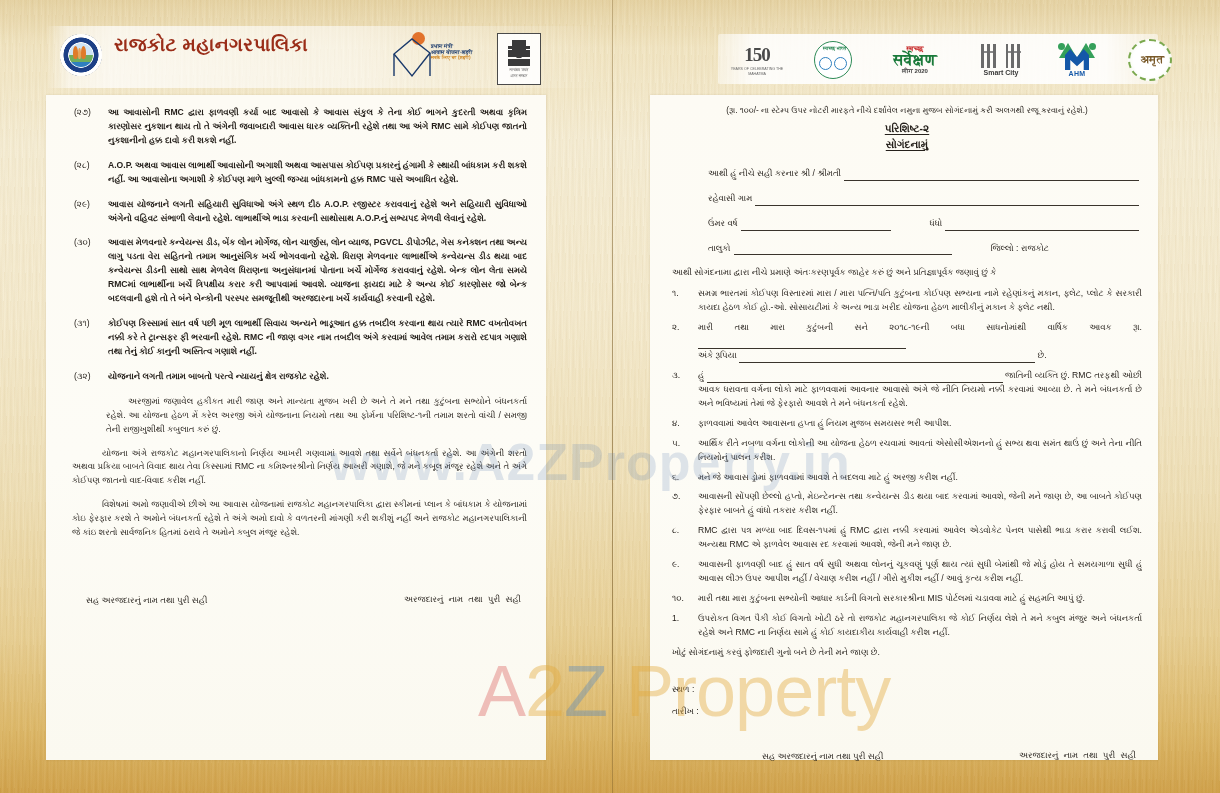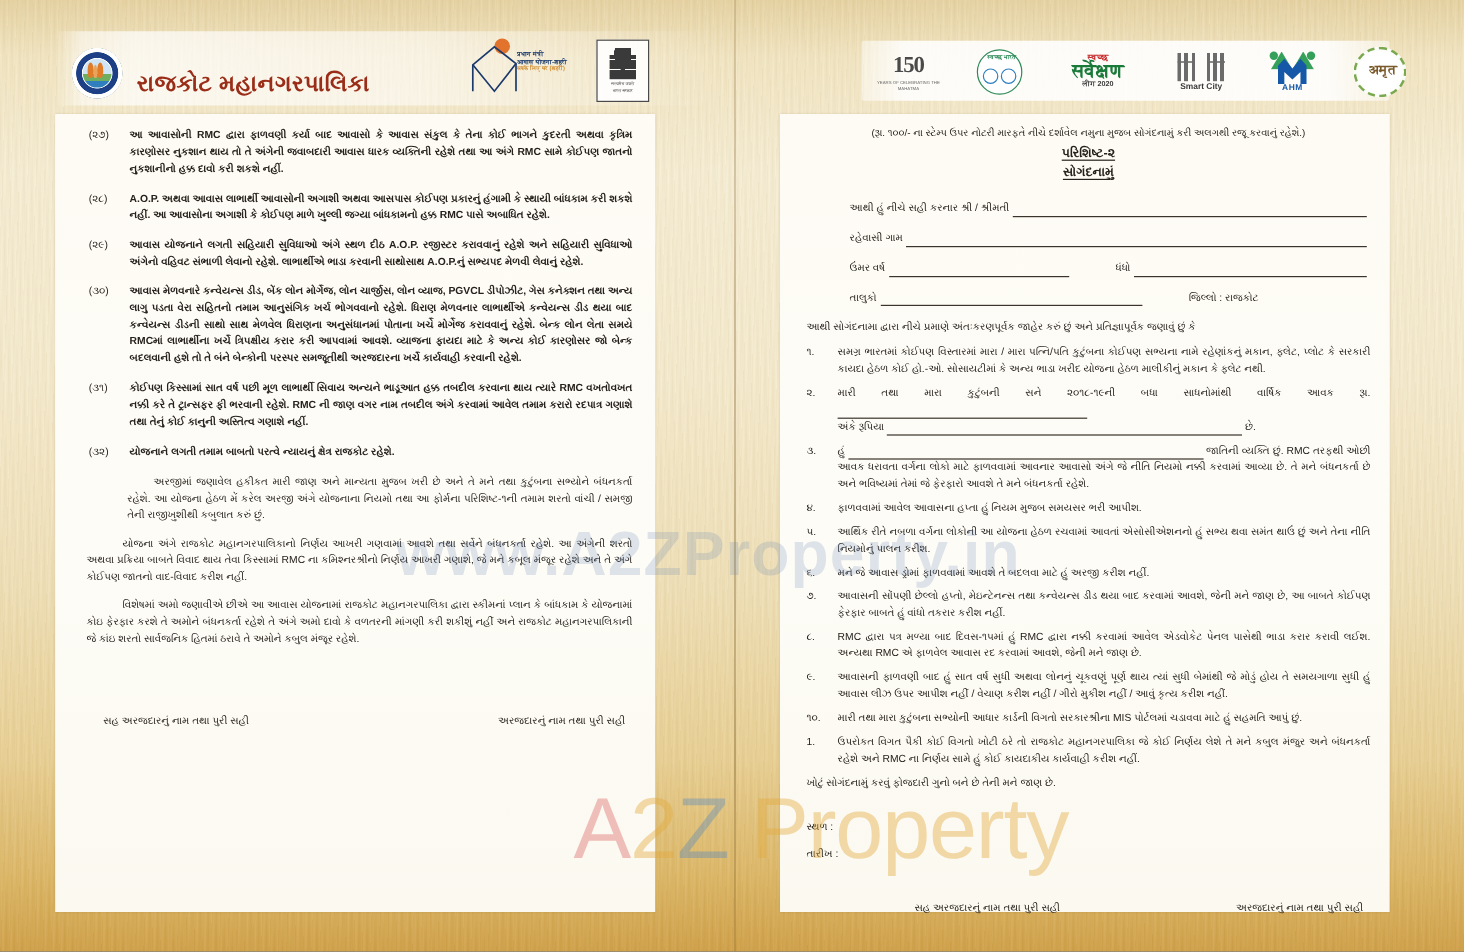--- a/index.html
+++ b/index.html
@@ -95,21 +95,21 @@
   }
   .sheet.left  { left: 46px;  top: 95px;  width: 500px; height: 665px; }
   .sheet.right { left: 650px; top: 95px;  width: 508px; height: 665px; }
 
   
   .logo-row-left {
     position: absolute;
     z-index: 7;
     left: 60px; top: 34px;
     display: flex;
-    align-items: flex-end;
+    align-items: flex-start;
     height: 48px;
   }
   .rmc-seal {
     width: 42px; height: 42px;
     border-radius: 50%;
     background: radial-gradient(circle at 50% 50%, #ffffff 0 42%, #1c3f86 44% 58%, #ffffff 60% 70%, #1c3f86 72% 100%);
     position: relative;
     flex: none;
   }
   .rmc-seal .inner {
@@ -274,21 +274,21 @@
   .para.indent-wide { text-indent: 30px; }
 
   
   .sig-row {
     display: flex;
     justify-content: space-between;
     margin-top: 54px;
     font-size: 8.6px;
   }
   .sig-row .co  { margin-left: 14px; }
-  .sig-row .app { margin-right: 6px; }
+  .sig-row .app { margin-right: 6px; font-family: Liberation Mono, monospace; }
 
   
   .stamp-note {
     text-align: center;
     font-size: 8.2px;
     margin-bottom: 4px;
   }
   .doc-head {
     text-align: center;
     font-weight: bold;

